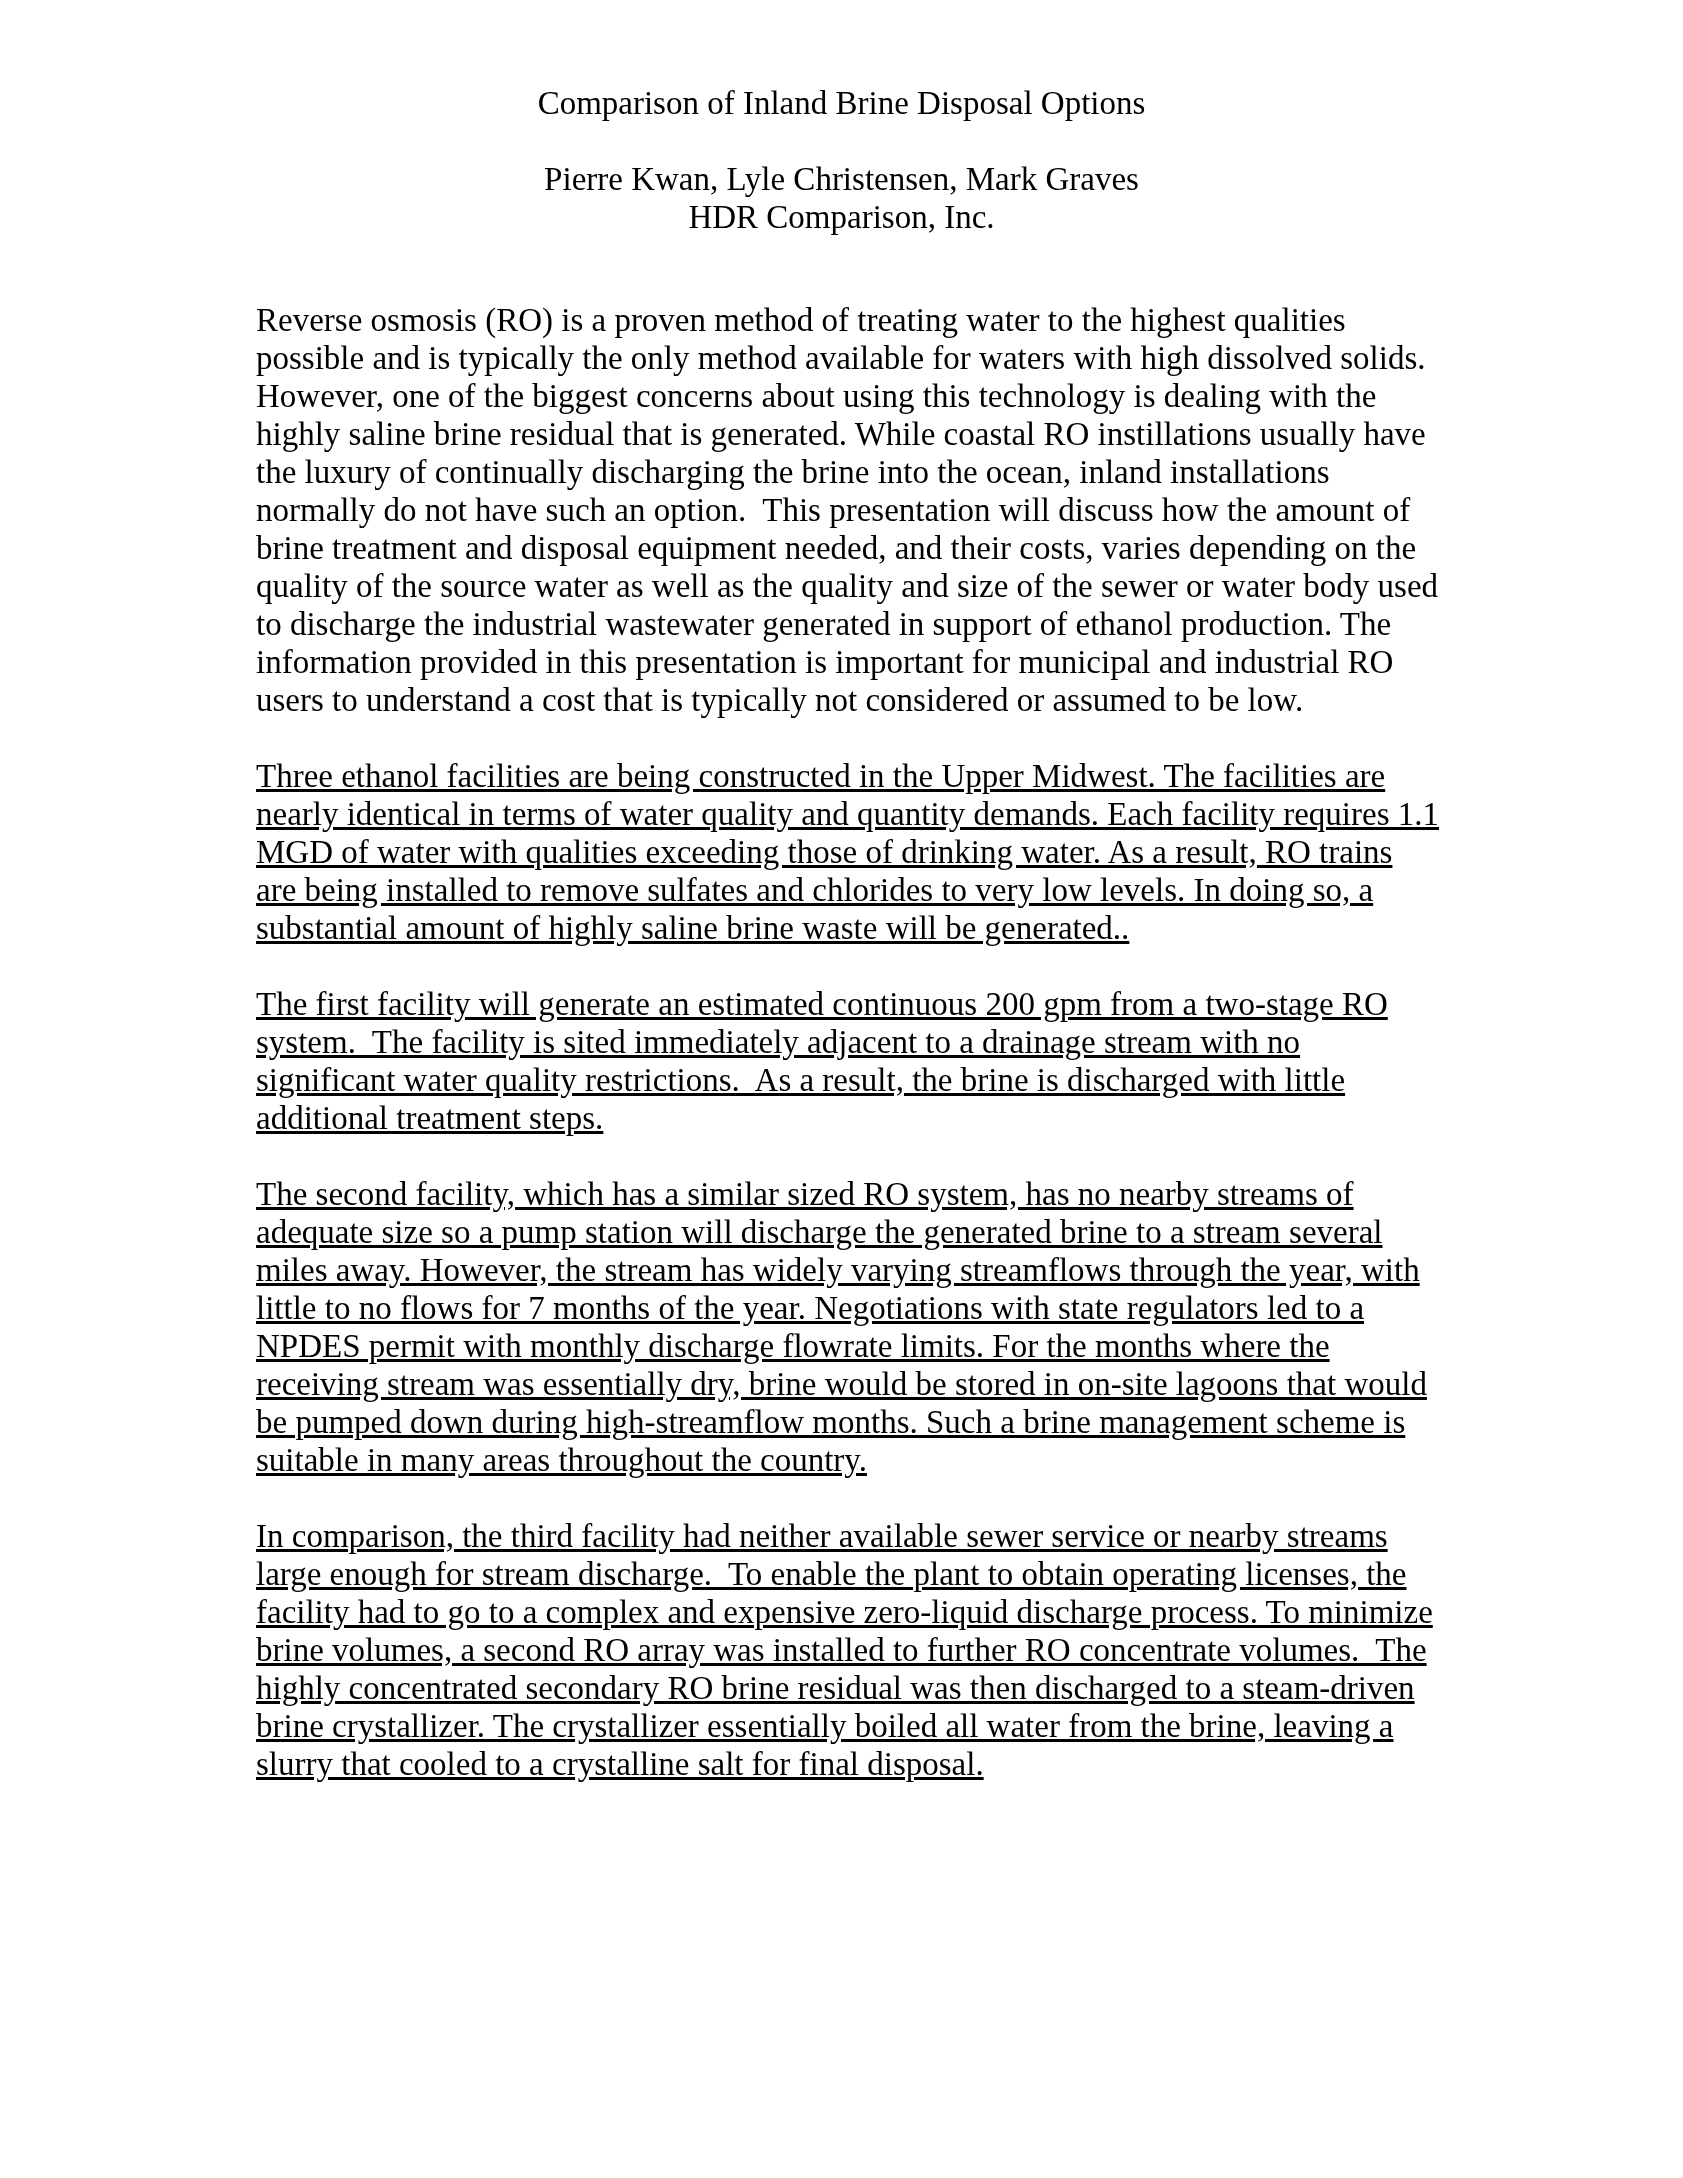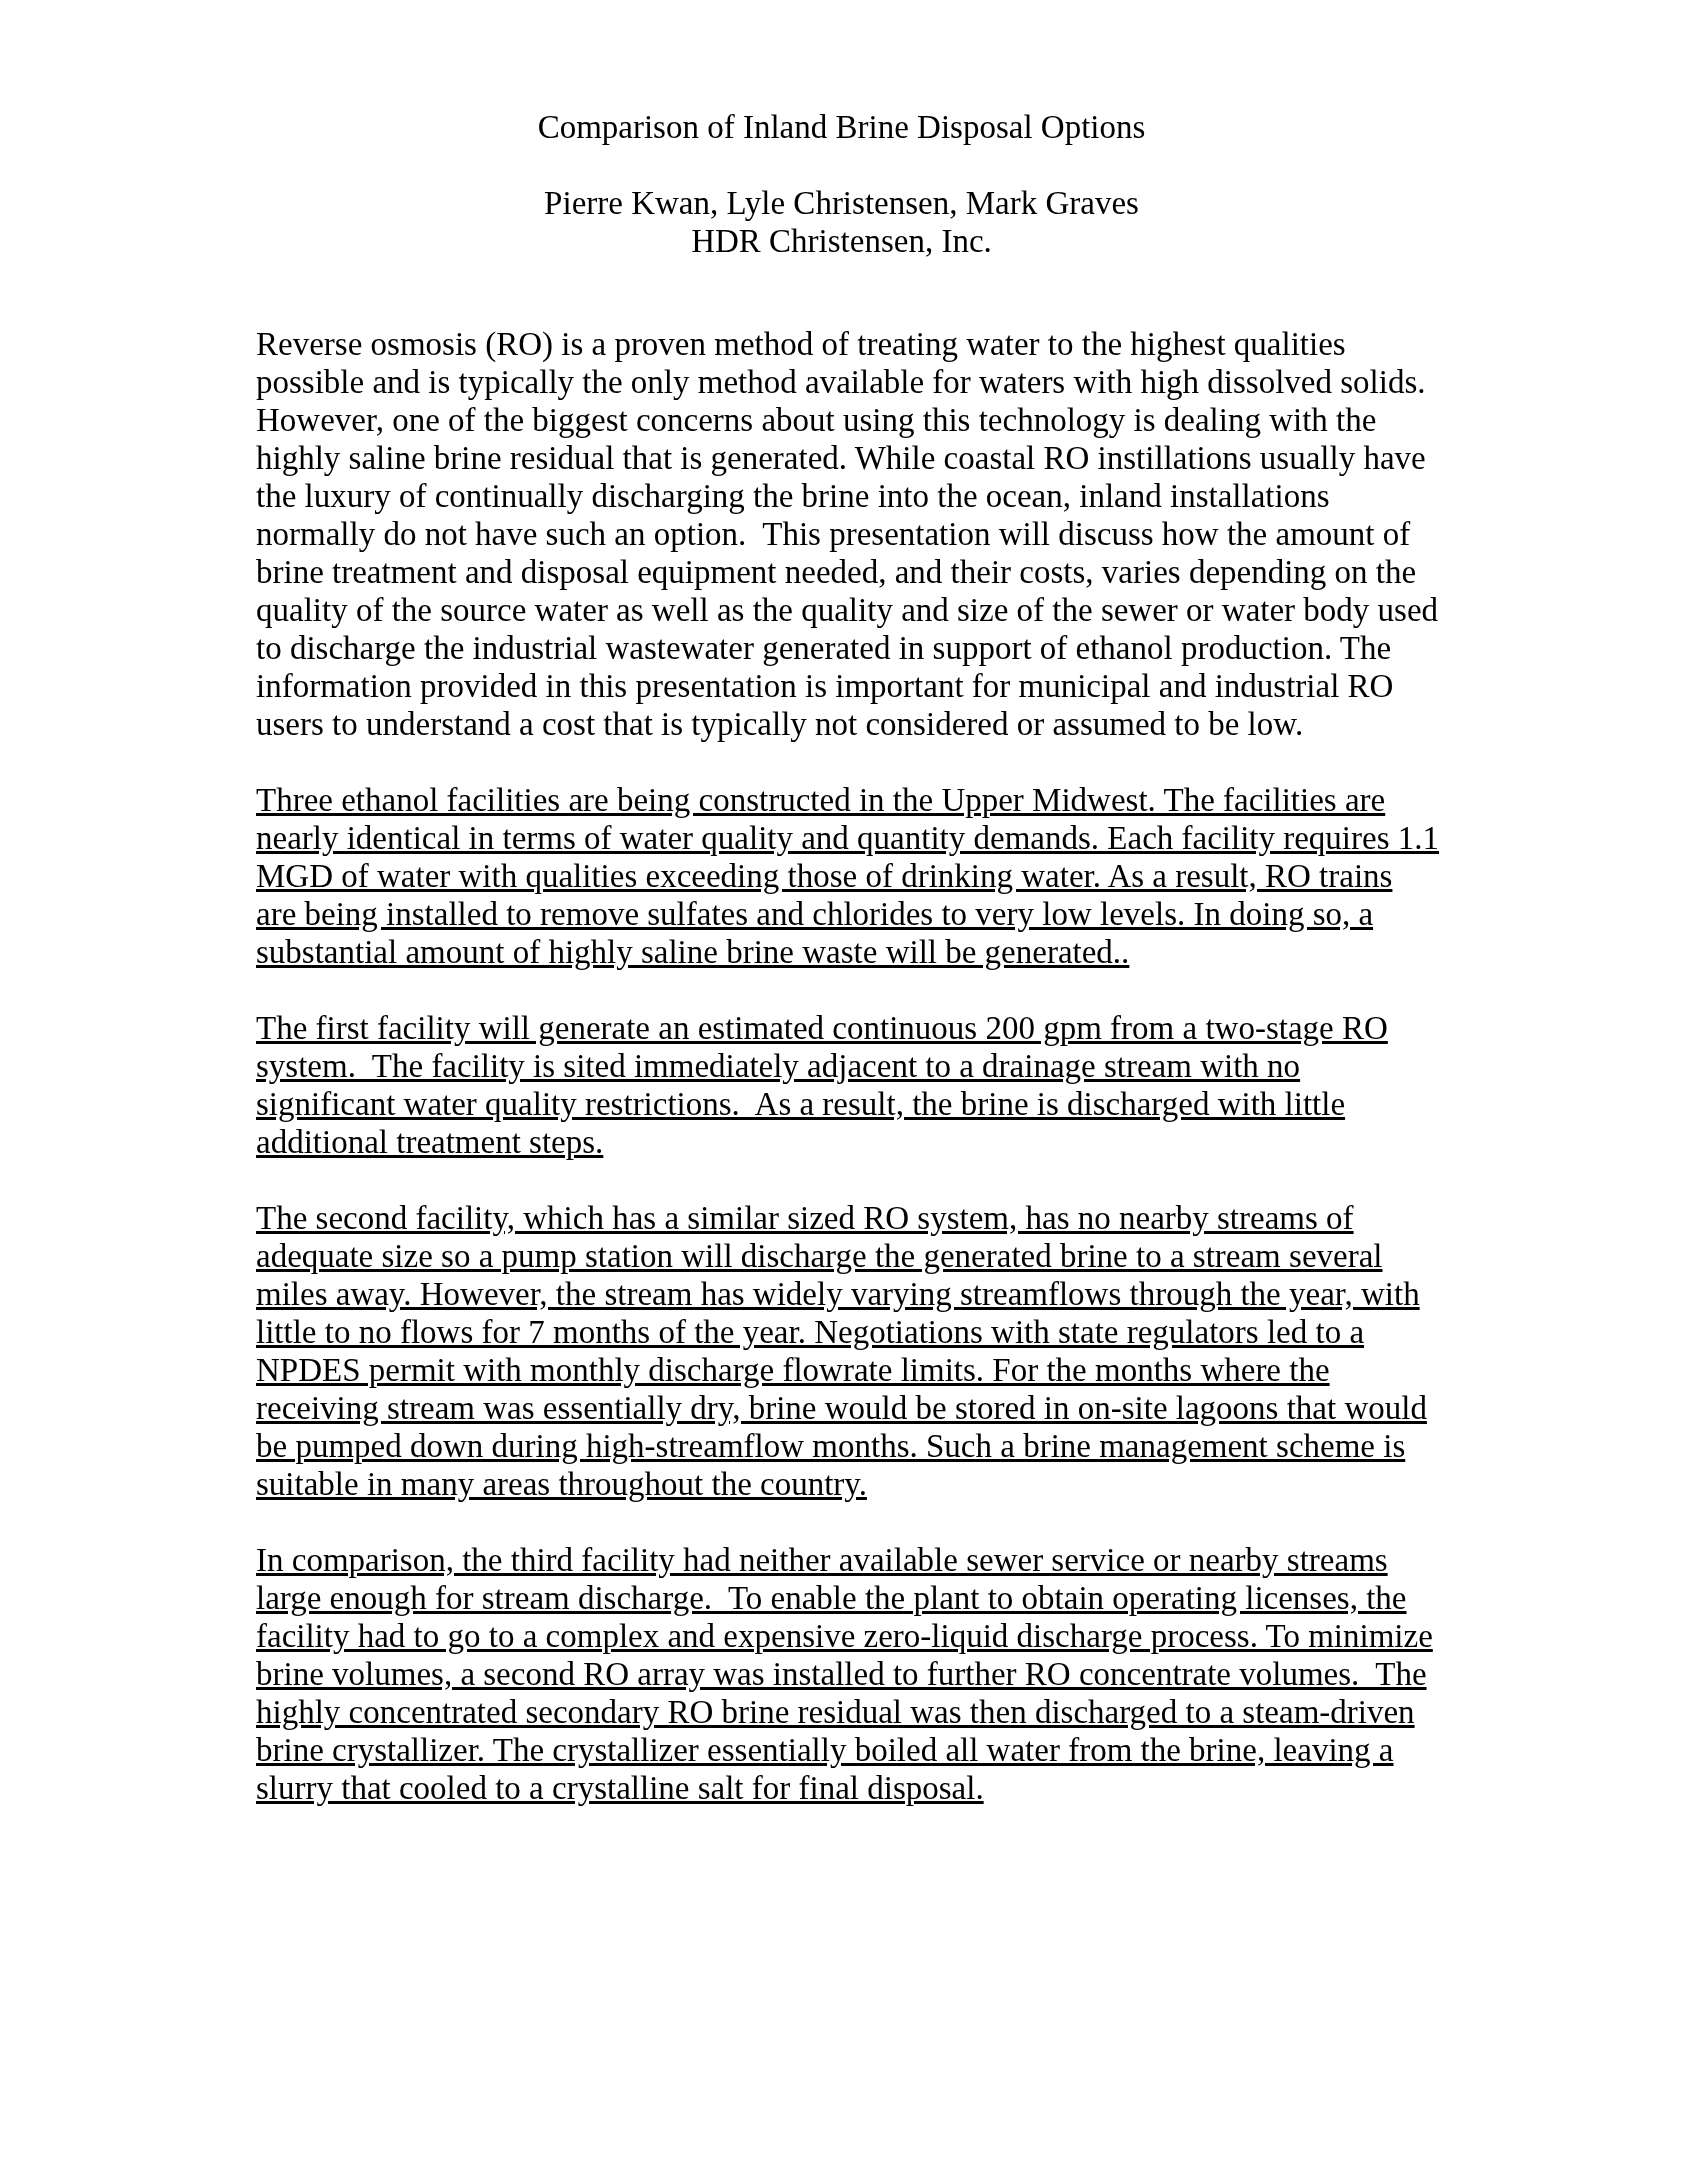--- a/index.html
+++ b/index.html
@@ -7,21 +7,21 @@
     padding: 0;
     background: #ffffff;
   }
   .page {
     position: relative;
     width: 1683px;
     height: 2178px;
     box-sizing: border-box;
     background: #ffffff;
     color: #000000;
-    padding: 108px 248px 0 248px;
+    padding: 84px 248px 0 248px;
     font-family: "Liberation Serif", "DejaVu Serif", serif;
     font-size: 33px;
     line-height: 38px;
     overflow: hidden;
   }
   .doc-title {
     text-align: center;
     white-space: pre;
   }
   .authors-block {
@@ -45,21 +45,21 @@
 </style>
 </head>
 <body>
 
 <div class="page">
 
   <div class="doc-title">Comparison of Inland Brine Disposal Options</div>
 
   <div class="authors-block">
     <div class="authors-line">Pierre Kwan, Lyle Christensen, Mark Graves</div>
-    <div class="affiliation-line">HDR Christensen, Inc.</div>
+    <div class="affiliation-line">HDR Comparison, Inc.</div>
   </div>
 
   <div class="doc-body">
     <p class="para">Reverse osmosis (RO) is a proven method of treating water to the highest qualities
 possible and is typically the only method available for waters with high dissolved solids.
 However, one of the biggest concerns about using this technology is dealing with the
 highly saline brine residual that is generated. While coastal RO instillations usually have
 the luxury of continually discharging the brine into the ocean, inland installations
 normally do not have such an option.  This presentation will discuss how the amount of
 brine treatment and disposal equipment needed, and their costs, varies depending on the

